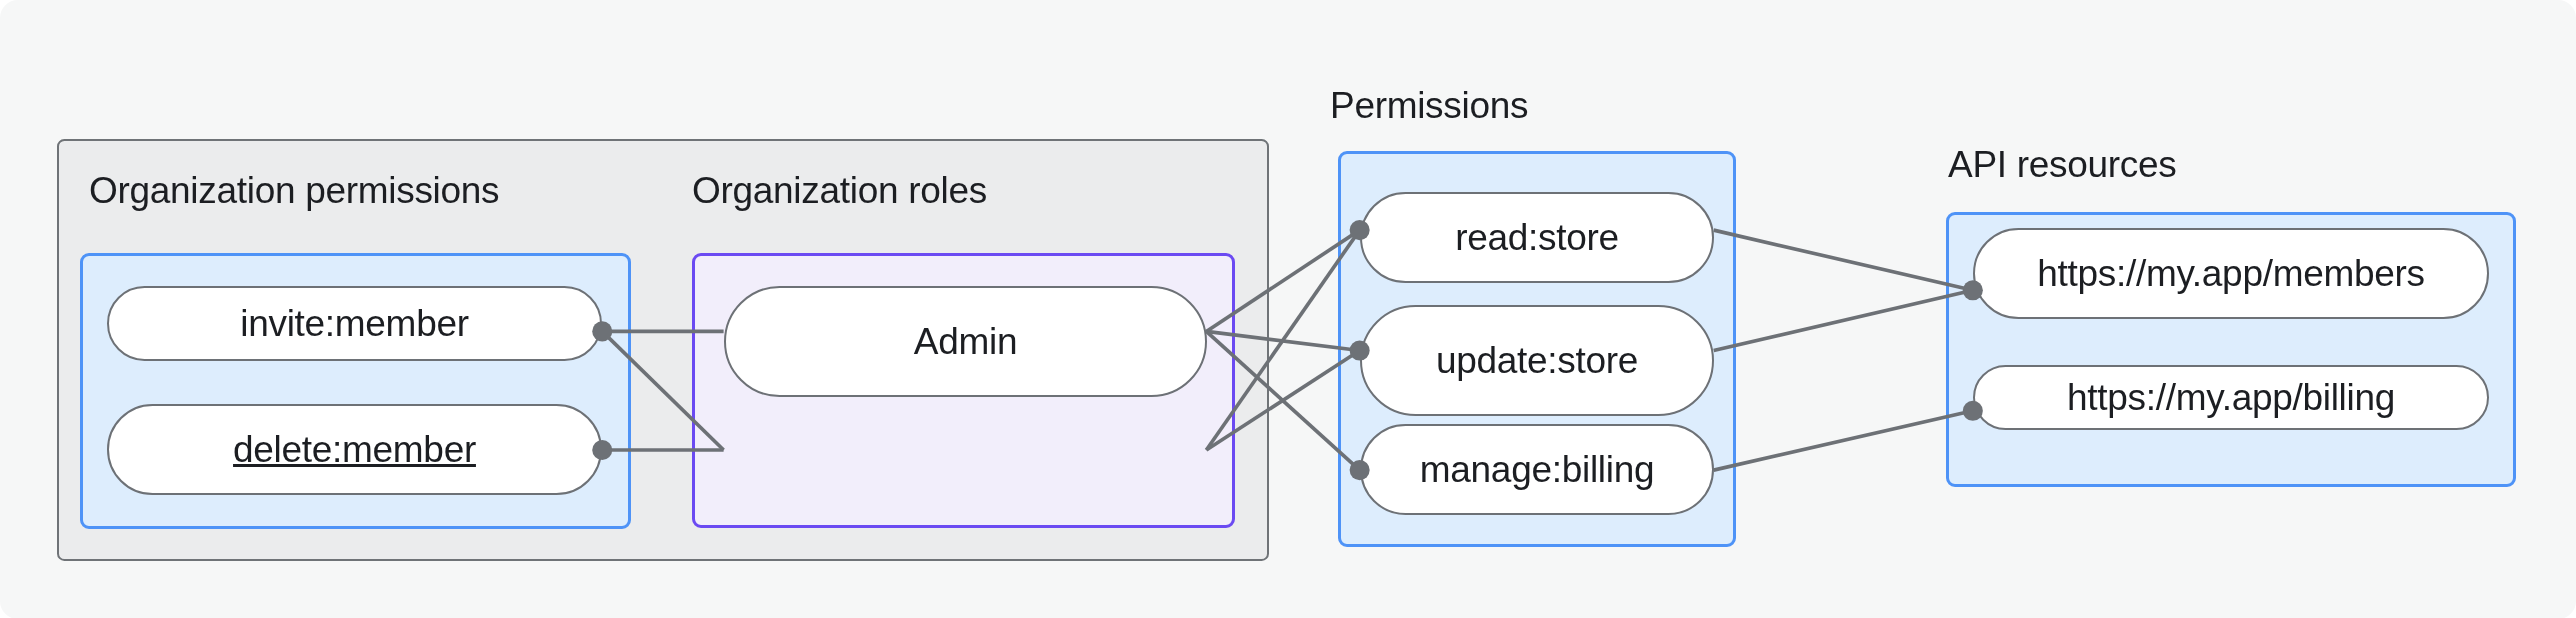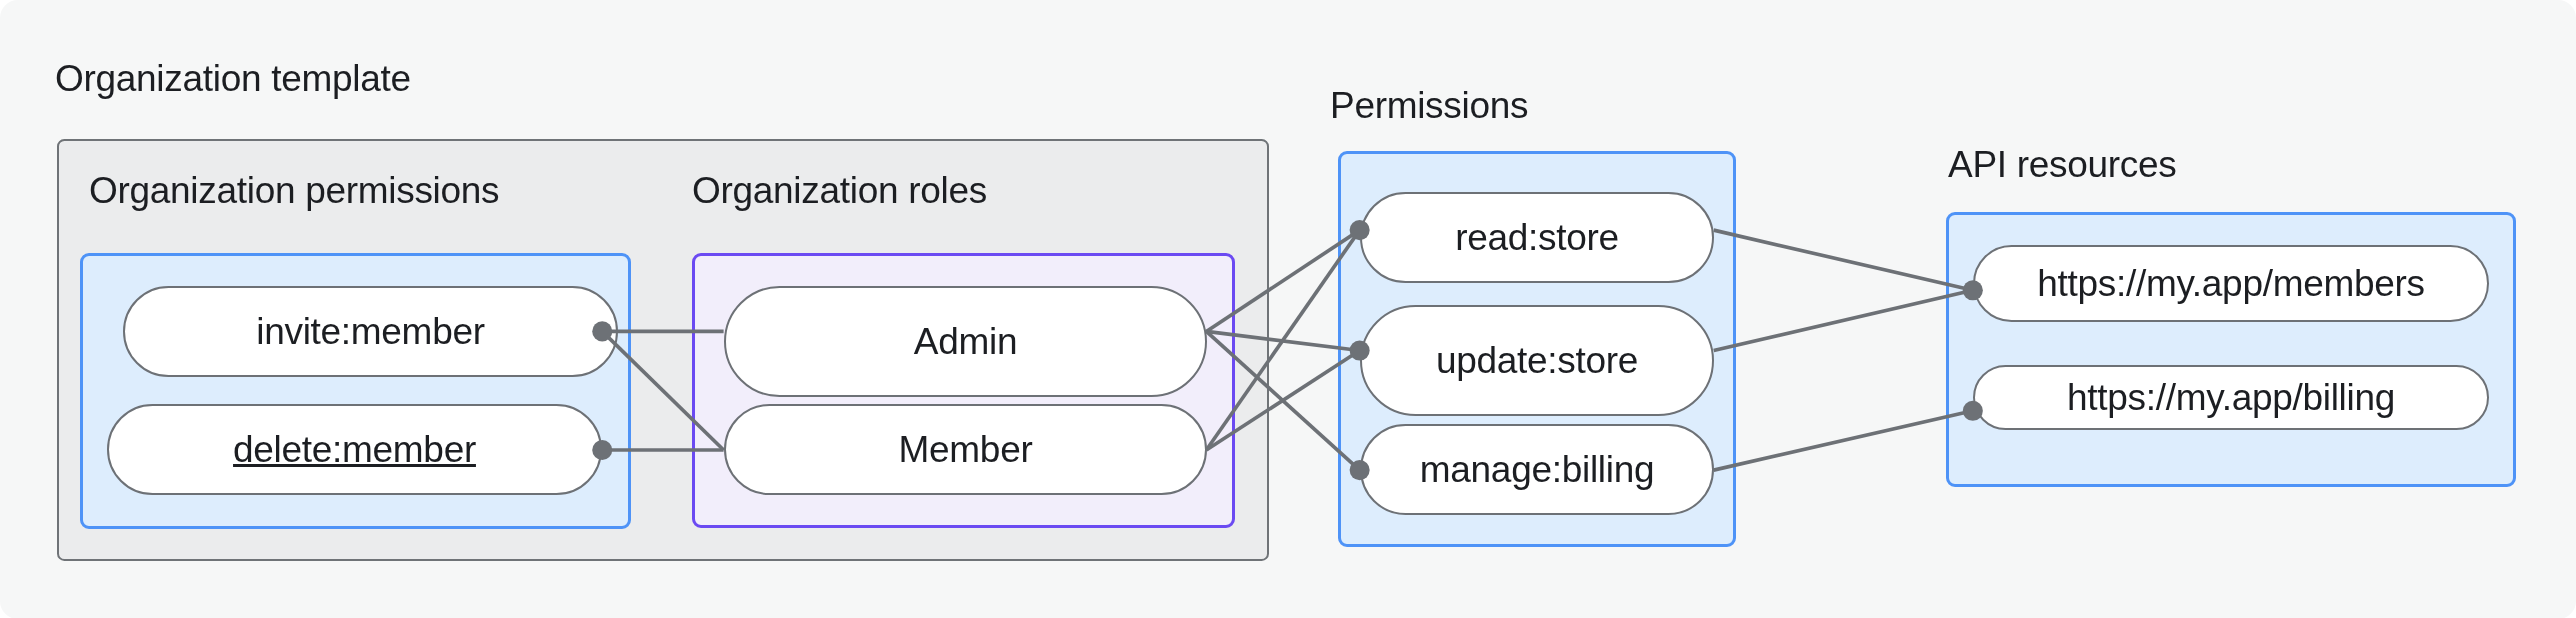--- a/index.html
+++ b/index.html
@@ -75,34 +75,32 @@
 <body>
 
 <div class="stage" style="--background: #f6f7f7; --text: #1c1e22; --line: #6d7176; --gray_box_fill: #ebeced; --gray_box_border: #6f7377; --blue_fill: #ddedfd; --blue_border: #4e93f7; --purple_fill: #f2eefb; --purple_border: #6b4af2; --pill_fill: #ffffff;">
 
   <div class="box" id="box-gray"></div>
   <div class="box" id="box-orgperms"></div>
   <div class="box" id="box-roles"></div>
   <div class="box" id="box-permissions"></div>
   <div class="box" id="box-api"></div>
 
-  <div class="heading" id="h-template">Organization template</div>
   <div class="heading" id="h-orgroles">Organization roles</div>
   <div class="heading" id="h-orgperms">Organization permissions</div>
   <div class="heading" id="h-permissions">Permissions</div>
   <div class="heading" id="h-api">API resources</div>
 
-  <div class="pill" style="left: 123px; top: 286px; width: 495px; height: 91px;">invite:member</div>
+  <div class="pill" style="left: 107px; top: 286px; width: 495px; height: 75px;">invite:member</div>
   <div class="pill" style="left: 107px; top: 404px; width: 495px; height: 91px; text-decoration: underline;">delete:member</div>
   <div class="pill" style="left: 724px; top: 286px; width: 483px; height: 111px;">Admin</div>
-  <div class="pill" style="left: 724px; top: 404px; width: 483px; height: 91px;">Member</div>
   <div class="pill" style="left: 1360px; top: 192px; width: 354px; height: 91px;">read:store</div>
   <div class="pill" style="left: 1360px; top: 305px; width: 354px; height: 111px;">update:store</div>
   <div class="pill" style="left: 1360px; top: 424px; width: 354px; height: 91px;">manage:billing</div>
-  <div class="pill" style="left: 1973px; top: 245px; width: 516px; height: 77px;">https://my.app/members</div>
+  <div class="pill" style="left: 1973px; top: 228px; width: 516px; height: 91px;">https://my.app/members</div>
   <div class="pill" style="left: 1973px; top: 365px; width: 516px; height: 65px;">https://my.app/billing</div>
 
   <svg id="edge-layer" viewBox="0 0 2823 678">
       <line x1="660" y1="363" x2="793" y2="363" class="edge"></line>
       <line x1="660" y1="363" x2="793" y2="493" class="edge"></line>
       <line x1="660" y1="493" x2="793" y2="493" class="edge"></line>
       <line x1="1322" y1="363" x2="1490" y2="252" class="edge"></line>
       <line x1="1322" y1="363" x2="1490" y2="384" class="edge"></line>
       <line x1="1322" y1="363" x2="1490" y2="515" class="edge"></line>
       <line x1="1322" y1="493" x2="1490" y2="252" class="edge"></line>

